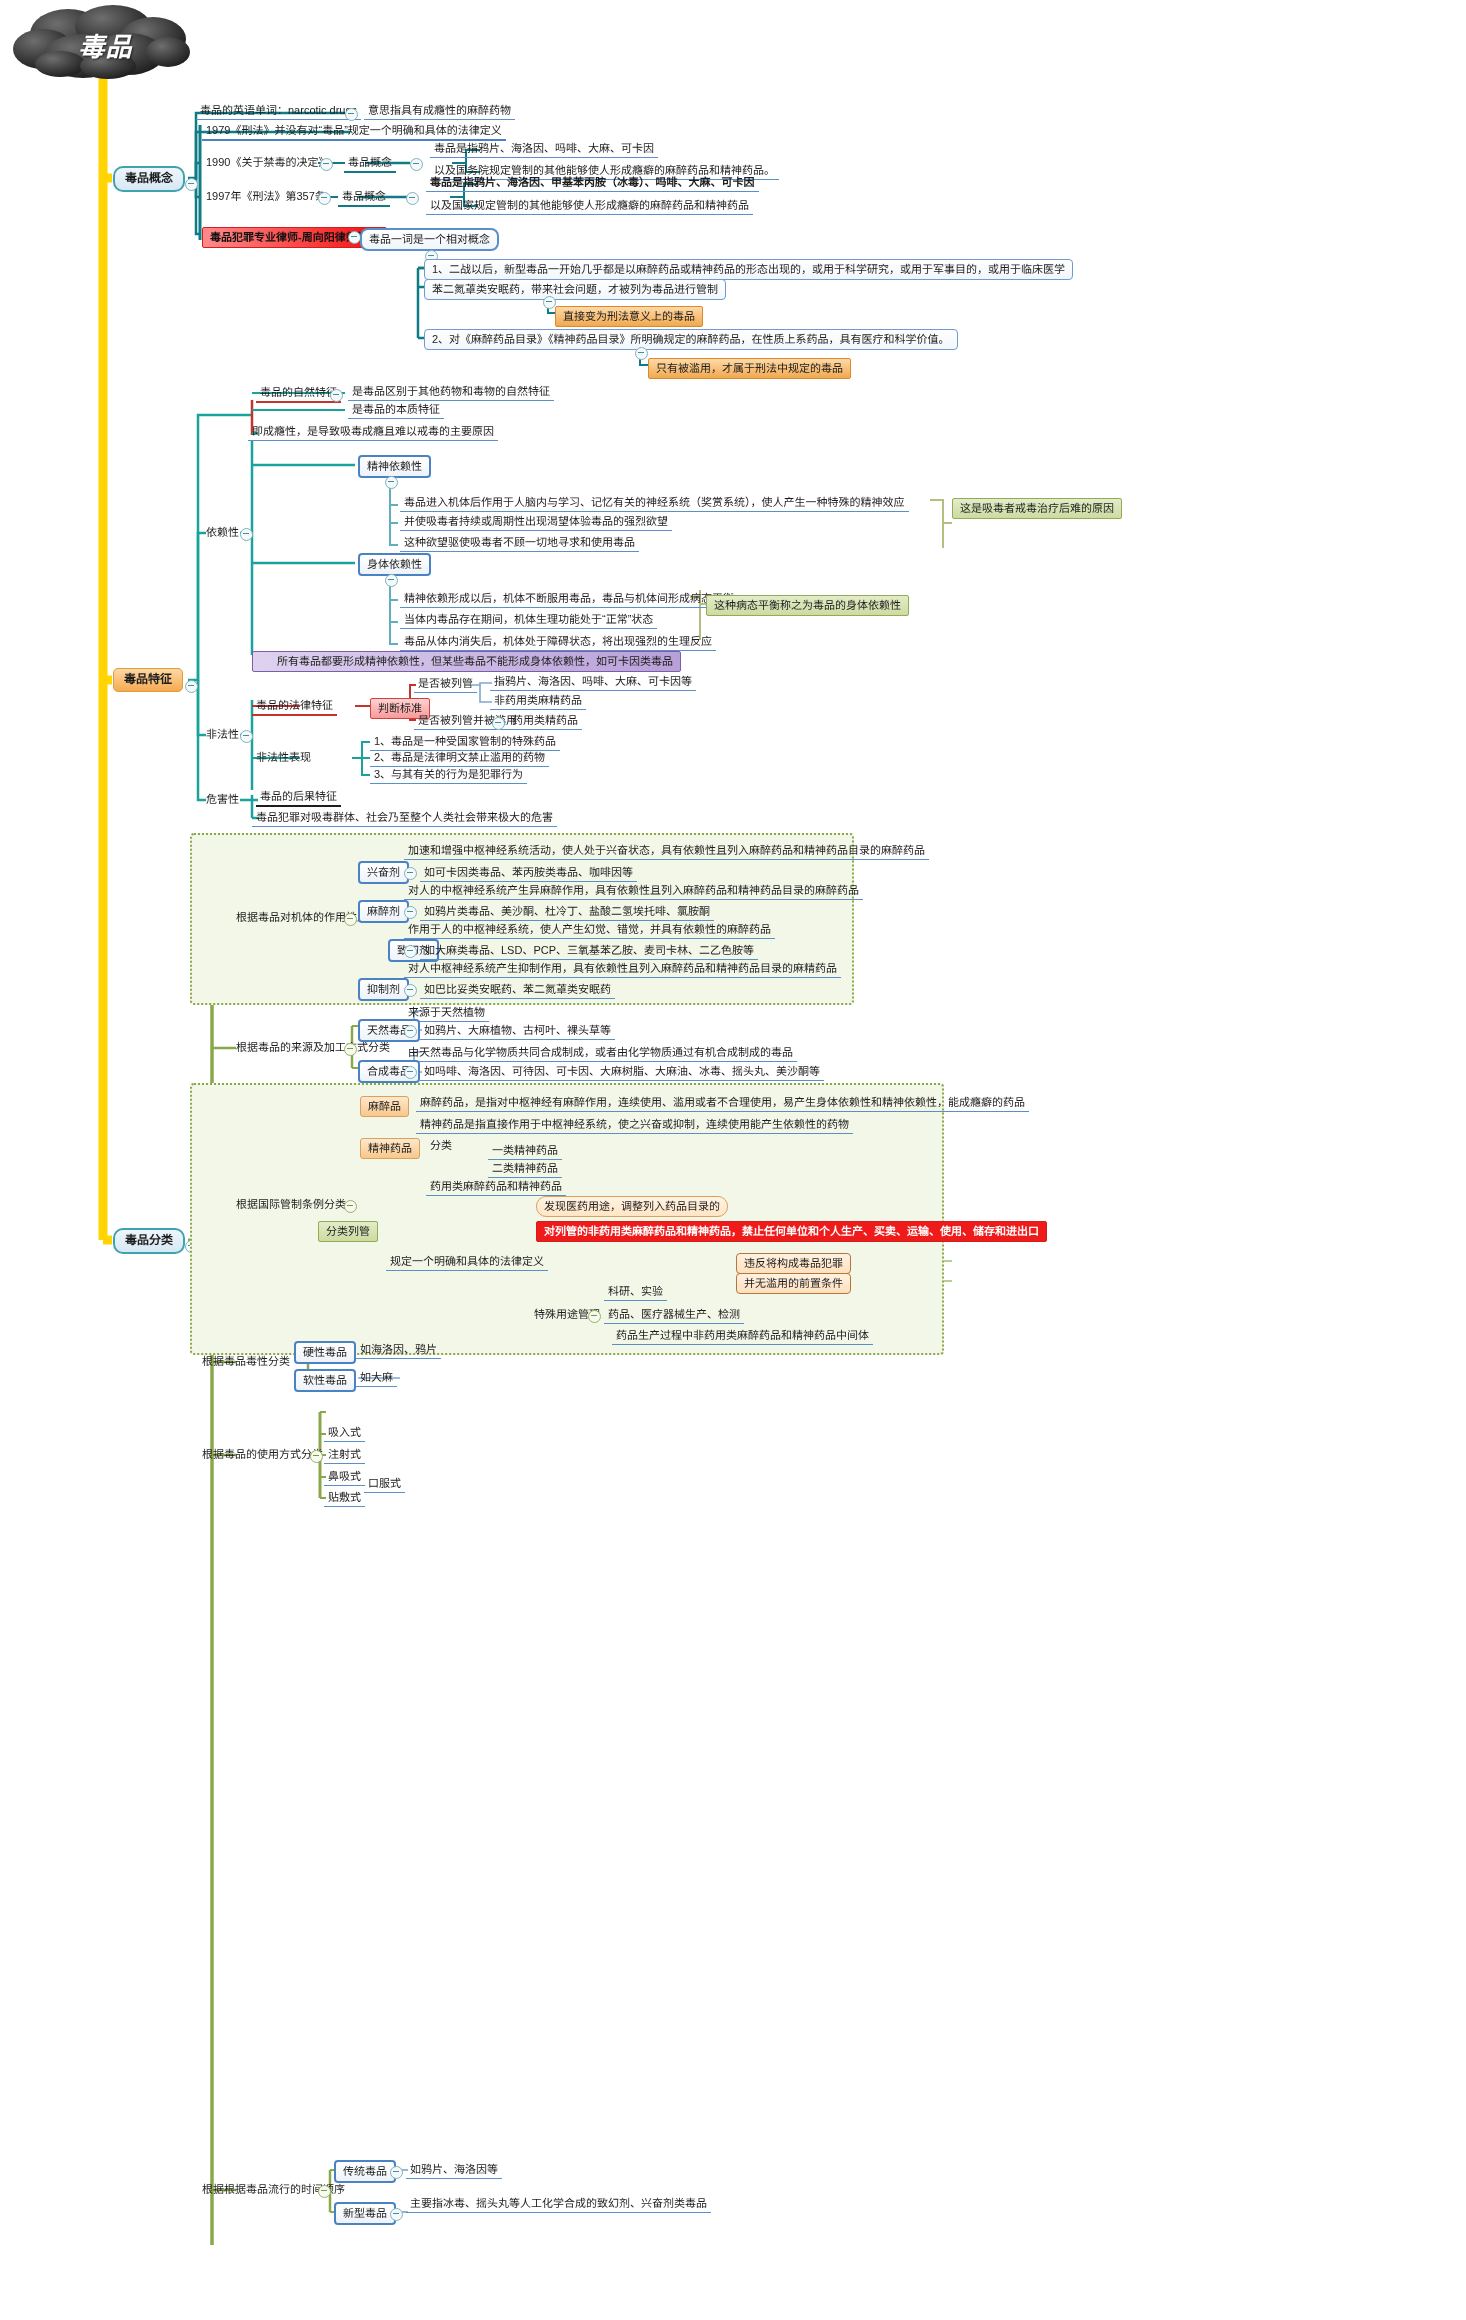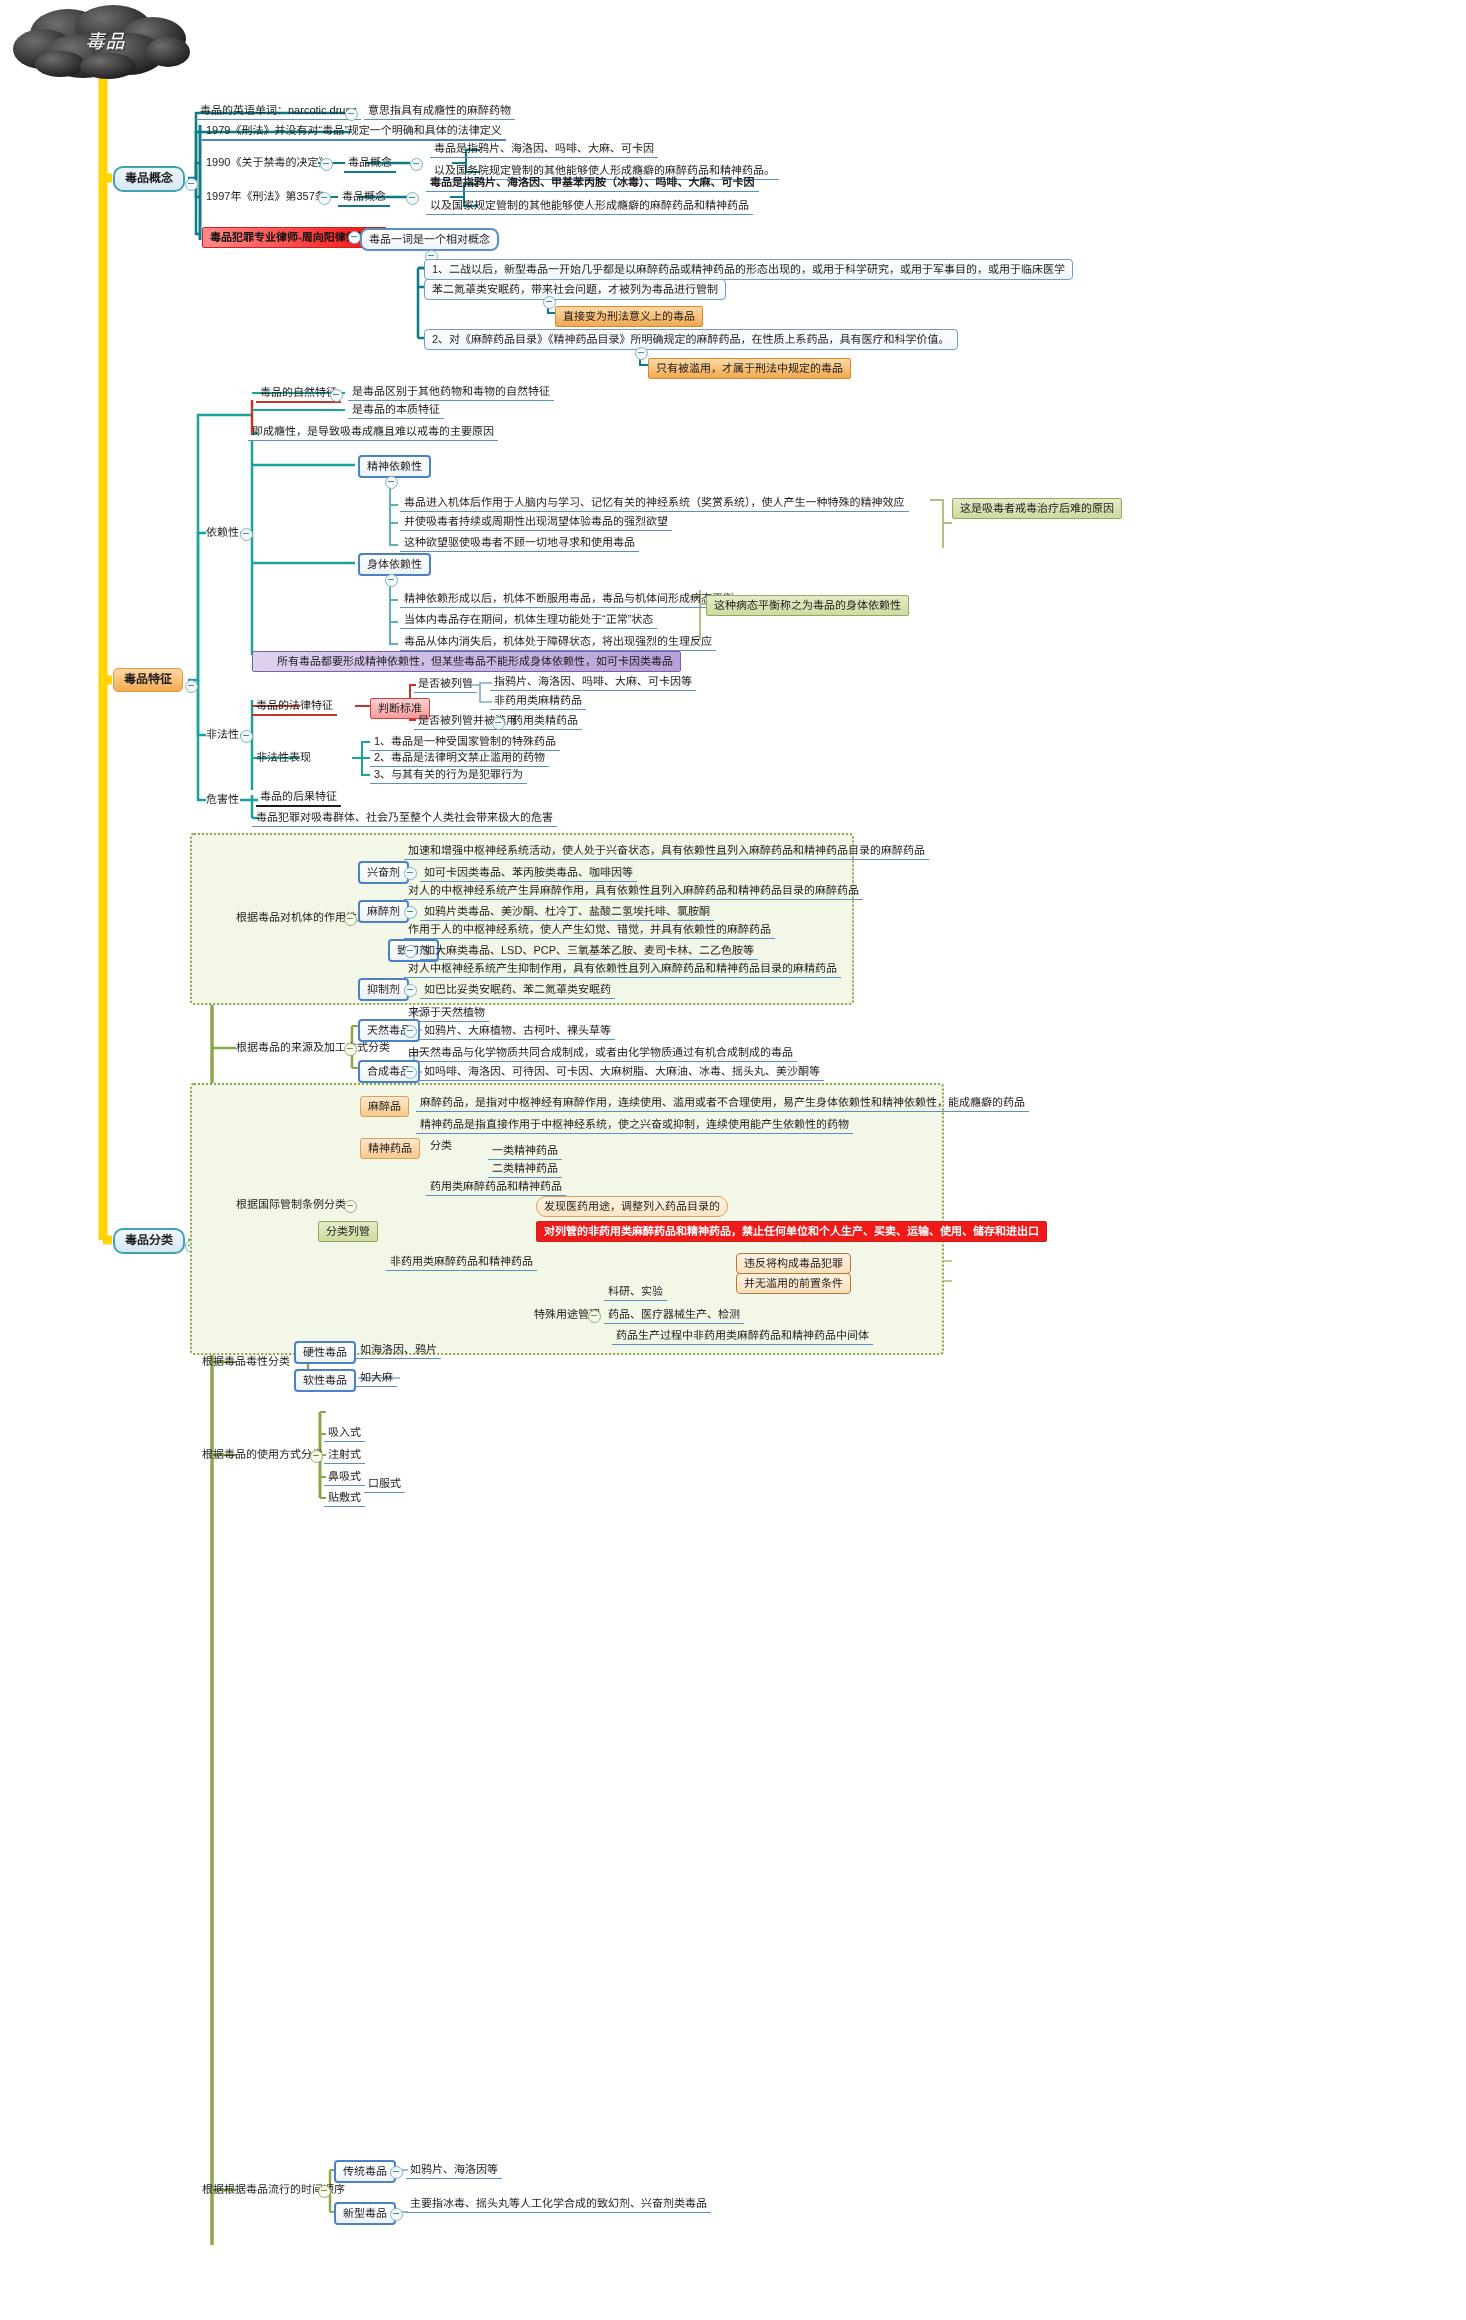--- a/index.html
+++ b/index.html
@@ -12,21 +12,21 @@
   #canvas{position:relative;width:1466px;height:2320px;overflow:hidden;background:#fff;}
   #wires{position:absolute;left:0;top:0;width:1466px;height:2320px;pointer-events:none;}
 
   
   .cloud{
     position:absolute;left:8px;top:4px;width:195px;height:78px;
   }
   .cloud svg{display:block;}
   .cloud .cloud-label{
     position:absolute;left:0;top:22px;width:195px;text-align:center;
-    font-size:19px;font-weight:normal;font-style:italic;color:#ffffff;
+    font-size:26px;font-weight:bold;font-style:italic;color:#ffffff;
     letter-spacing:1px;text-shadow:1px 1px 2px rgba(0,0,0,.6);
   }
 
   
   .node{position:absolute;white-space:nowrap;line-height:1.15;}
 
   
   .u{
     font-size:11px;color:#1d1d1d;padding:1px 4px 2px 4px;
     border-bottom:2px solid #5b8fc9;
@@ -613,21 +613,21 @@
     <span>二类精神药品</span>
   </div>
 
   <div class="node b greenbar" style="left:318px;top:1221px;">
     <span>分类列管</span>
   </div>
   <div class="node u thin" style="left:426px;top:1179px;">
     <span>药用类麻醉药品和精神药品</span>
   </div>
   <div class="node u thin" style="left:386px;top:1254px;">
-    <span>非药用类麻醉药品和精神药品</span>
+    <span>规定一个明确和具体的法律定义</span>
   </div>
 
   <div class="node b round" style="left:536px;top:1196px;border-color:#d9a15e;background:linear-gradient(#fff4e4,#ffe5c4);">
     <span>发现医药用途，调整列入药品目录的</span>
   </div>
   <div class="node b redflat" style="left:536px;top:1221px;">
     <span>对列管的非药用类麻醉药品和精神药品，禁止任何单位和个人生产、买卖、运输、使用、储存和进出口</span>
   </div>
   <div class="node b cap" style="left:736px;top:1253px;border-color:#b5763a;background:linear-gradient(#fff2e2,#ffe0bd);">
     <span>违反将构成毒品犯罪</span>

